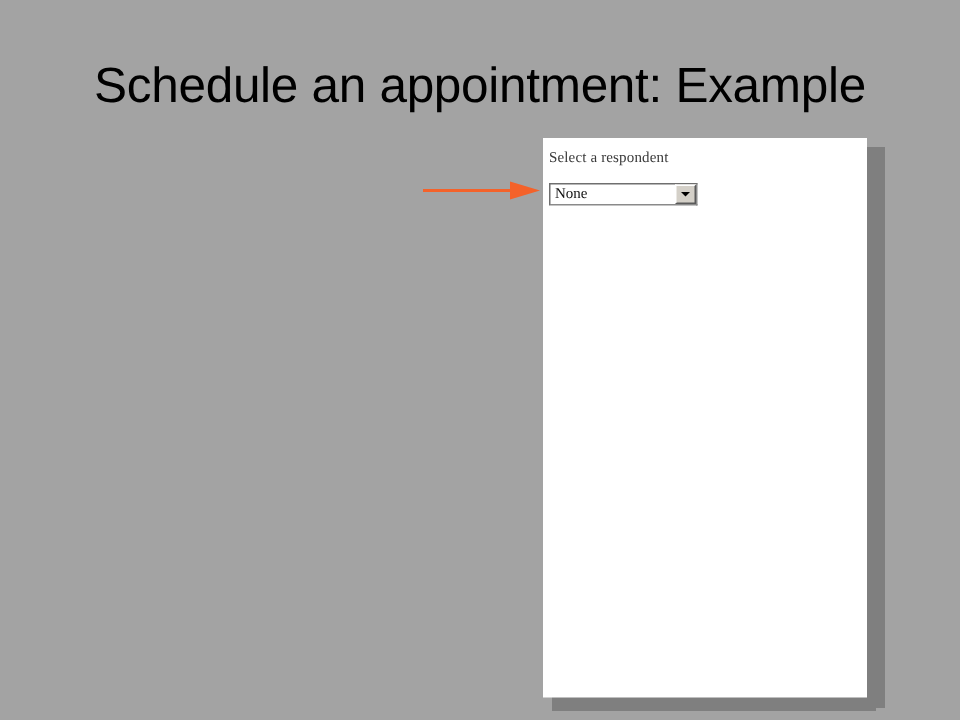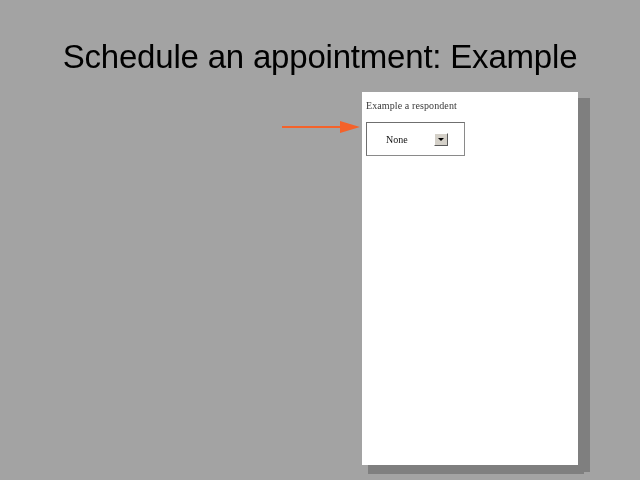--- a/index.html
+++ b/index.html
@@ -98,21 +98,21 @@
     width: 99px;
     height: 15px;
     box-sizing: border-box;
     background: #ffffff;
     border: 1px solid #8a8a8a;
     border-top-color: #6f6f6f;
     border-left-color: #6f6f6f;
     display: flex;
     align-items: center;
     justify-content: space-between;
-    padding: 16px;
+    padding: 0;
   }
   #respondent-select-value {
     font-family: "Liberation Serif", serif;
     font-size: 10px;
     color: #111111;
     padding-left: 3px;
     line-height: 13px;
     white-space: nowrap;
     overflow: hidden;
   }
@@ -156,21 +156,21 @@
 
   <div id="slide-title">Schedule an appointment: Example</div>
 
 
   <div id="shadow-right"></div>
   <div id="shadow-bottom"></div>
 
   <div id="screenshot-panel">
   </div>
 
-  <div id="respondent-label">Example a respondent</div>
+  <div id="respondent-label">Select a respondent</div>
 
   <div id="respondent-select">
     <span id="respondent-select-value">None</span>
     <span id="respondent-select-button">
       <span class="caret"></span>
     </span>
   </div>
 
   <svg id="callout-arrow" viewBox="0 0 80 16" width="80" height="16">
     <line x1="0" y1="8" x2="62" y2="8" stroke="#F4622A" stroke-width="2"></line>

